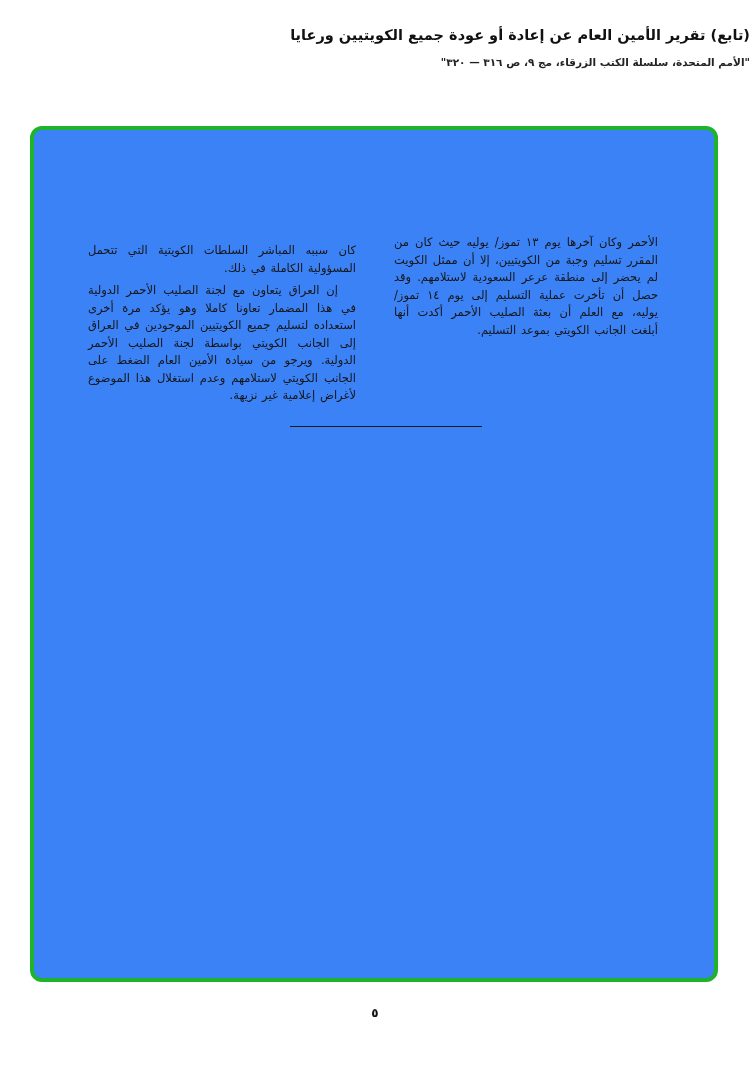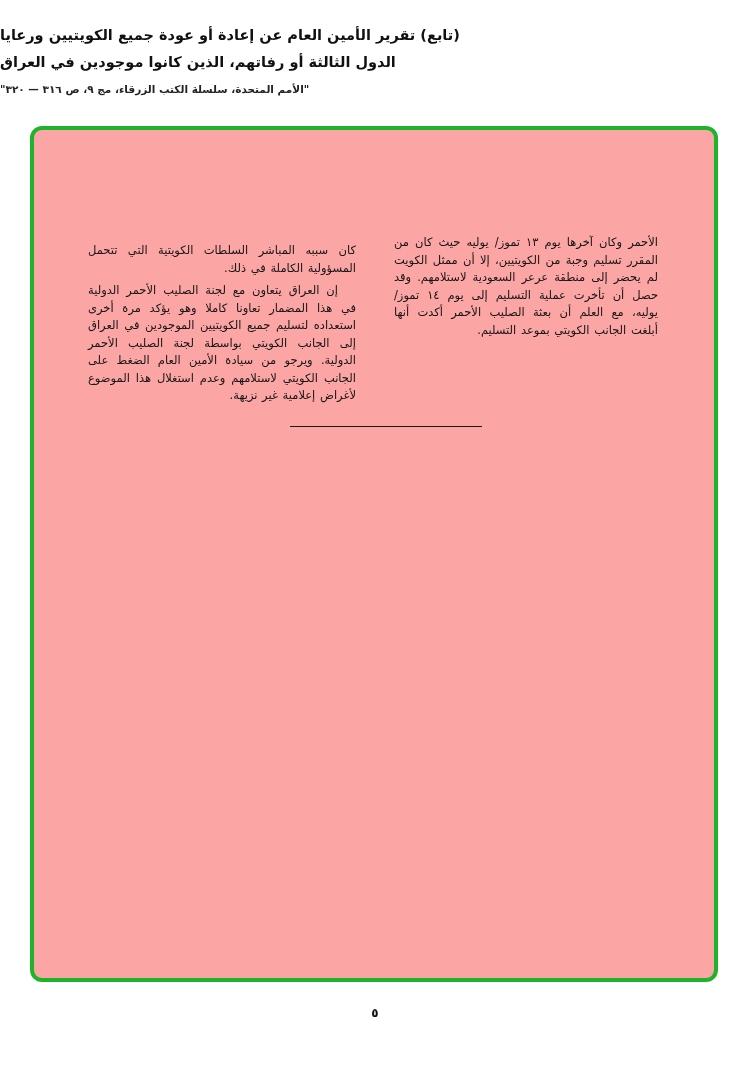--- a/index.html
+++ b/index.html
@@ -16,21 +16,21 @@
     position: absolute;
     inset: 0;
     background: #ffffff;
   }
   
   .doc-header {
     position: absolute;
     top: 22px;
     left: 0;
     right: 0;
-    text-align: left;
+    text-align: right;
     direction: rtl;
   }
   .h-line1, .h-line2 {
     font-size: 14.5px;
     font-weight: bold;
     line-height: 27px;
     letter-spacing: 0.2px;
   }
   .h-line3 {
     font-size: 10.5px;
@@ -40,21 +40,21 @@
   }
   
   .green-box {
     position: absolute;
     left: 30px;
     top: 126px;
     width: 688px;
     height: 856px;
     border: 4px solid var(--frame-green, #1db32a);
     border-radius: 12px;
-    background: #fca5a5;
+    background: #3b82f6;
   }
   
   .columns {
     display: flex;
     direction: rtl;           
     gap: 38px;
     padding: 104px 56px 0 49px;
   }
   .col { flex: 0 0 auto; }
   .col-right { width: 264px; }
@@ -90,21 +90,20 @@
     color: #111111;
   }
 </style>
 </head>
 <body>
 
 <div class="page">
 
   <header class="doc-header">
     <div class="h-line1">(تابع) تقرير الأمين العام عن إعادة أو عودة جميع الكويتيين ورعايا</div>
-    <div class="h-line2">الدول الثالثة أو رفاتهم، الذين كانوا موجودين في العراق</div>
     <div class="h-line3">"الأمم المتحدة، سلسلة الكتب الزرقاء، مج ٩، ص ٣١٦ — ٣٢٠"</div>
   </header>
 
   <div class="green-box">
     <div class="columns">
 
       <div class="col col-right">
         <p>الأحمر وكان آخرها يوم ١٣ تموز/ يوليه حيث كان من المقرر تسليم وجبة من الكويتيين، إلا أن ممثل الكويت لم يحضر إلى منطقة عرعر السعودية لاستلامهم. وقد حصل أن تأخرت عملية التسليم إلى يوم ١٤ تموز/ يوليه، مع العلم أن بعثة الصليب الأحمر أكدت أنها أبلغت الجانب الكويتي بموعد التسليم.</p>
       </div>
 

